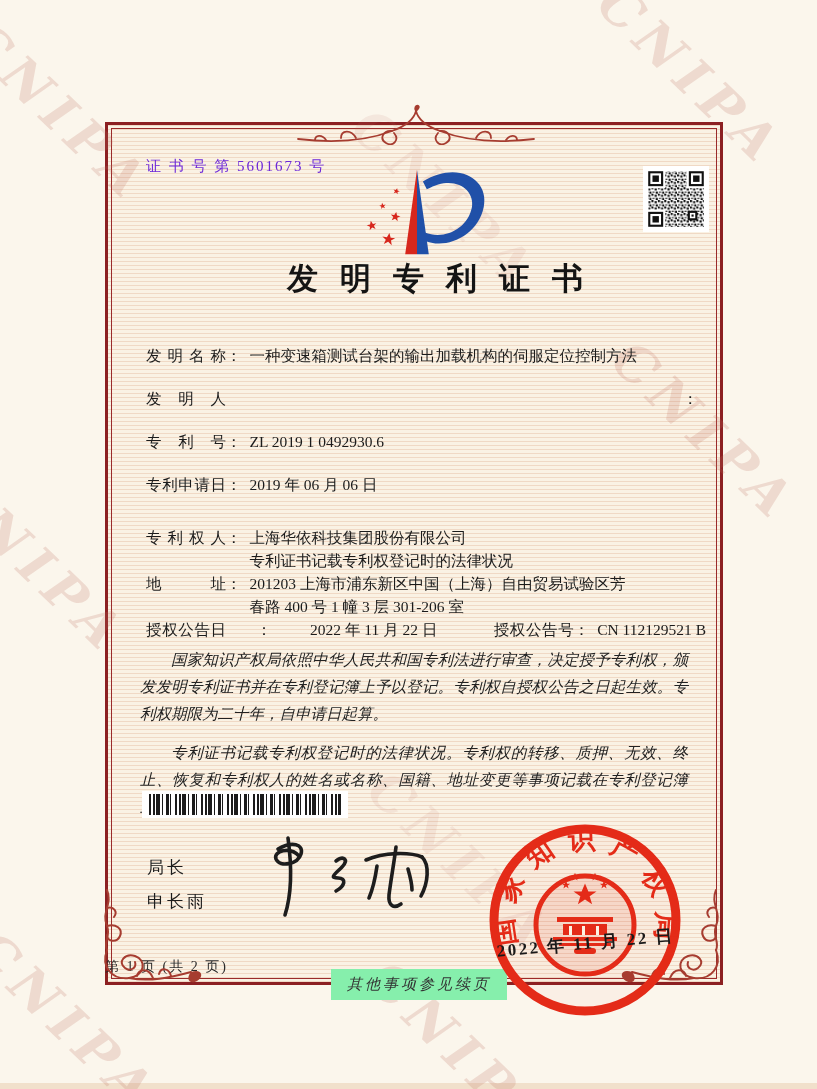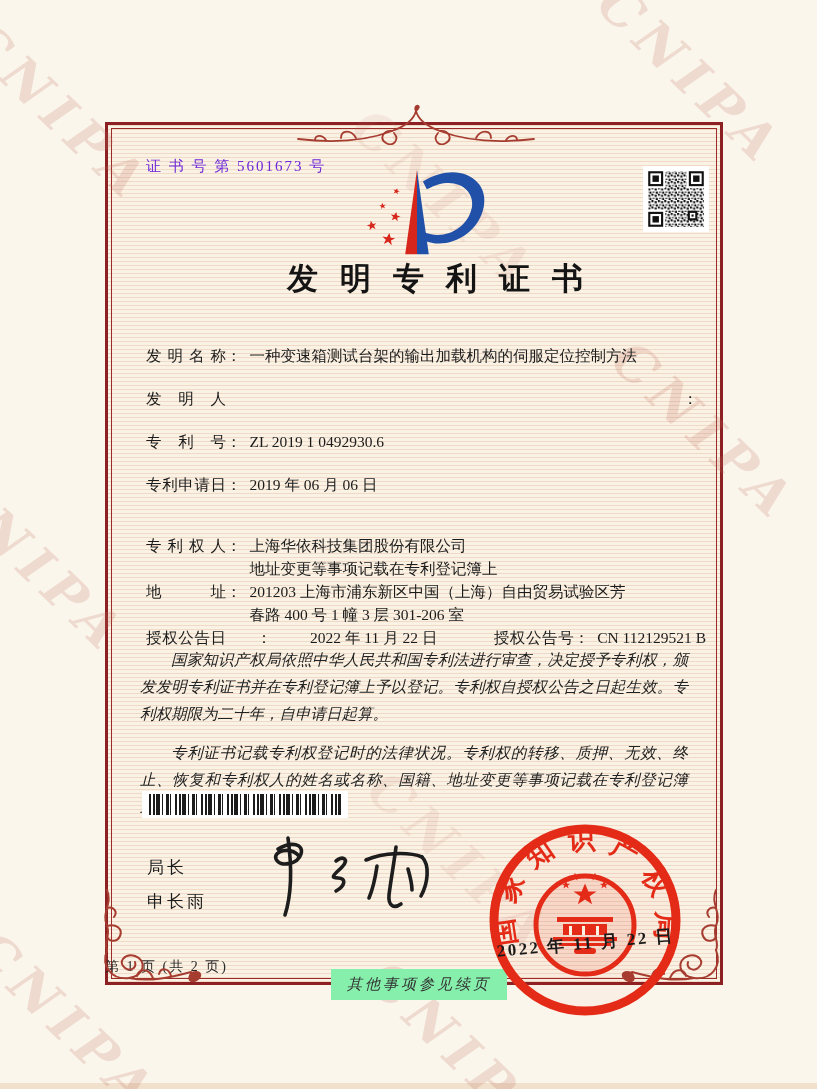--- a/index.html
+++ b/index.html
@@ -33,21 +33,21 @@
   .qr { position:absolute; left:643px; top:166px; width:62px; height:62px; z-index:2;
         background:#fff; padding:2px; }
   .title {
     position:absolute; left:105px; top:258px; width:660px; z-index:2;
     text-align:center; font-size:31px; font-weight:bold; color:#141414;
     letter-spacing:22px; text-indent:22px;
   }
   .fields { position:absolute; left:146px; top:344px; width:560px; z-index:2; font-size:15.5px; }
   .frow { display:flex; line-height:23px; margin-bottom:20px;justify-content:space-between; }
   .frow.tight { margin-bottom:0; }
-  .frow.last4 { margin-bottom:38px; }
+  .frow.last4 { margin-bottom:30px; }
   .flabel { width:80px; flex:none; text-align:justify; text-align-last:justify; }
   .fcolon { flex:none; margin-right:8px; }
   .fvalue { flex:1; }
   .pair2 { display:flex; margin-left:26px; }
   .body-text {
     position:absolute; left:128px; top:634px; width:572px; z-index:2;
     font-size:15.5px; line-height:27px; font-style:italic; text-align:justify; color:#222;
   }
   .body-text p { margin:12px; text-indent:2em; }
   .barcode-box { position:absolute; left:142px; top:791px; z-index:2; background:#fff; padding:3px 7px; }
@@ -158,21 +158,21 @@
     <div class="frow last4">
       <span class="flabel">专利申请日</span>
         <span class="fcolon">：</span>
       <span class="fvalue">2019 年 06 月 06 日</span>
     </div>
     <div class="frow tight">
       <span class="flabel">专利权人</span>
         <span class="fcolon">：</span>
       <span class="fvalue">
         <div>上海华依科技集团股份有限公司</div>
-        <div>地址变更等事项记载在专利登记簿上</div>
+        <div>专利证书记载专利权登记时的法律状况</div>
       </span>
     </div>
     <div class="frow tight">
       <span class="flabel">地址</span>
         <span class="fcolon">：</span>
       <span class="fvalue">
         <div>201203 上海市浦东新区中国（上海）自由贸易试验区芳</div>
         <div>春路 400 号 1 幢 3 层 301-206 室</div>
       </span>
     </div>

